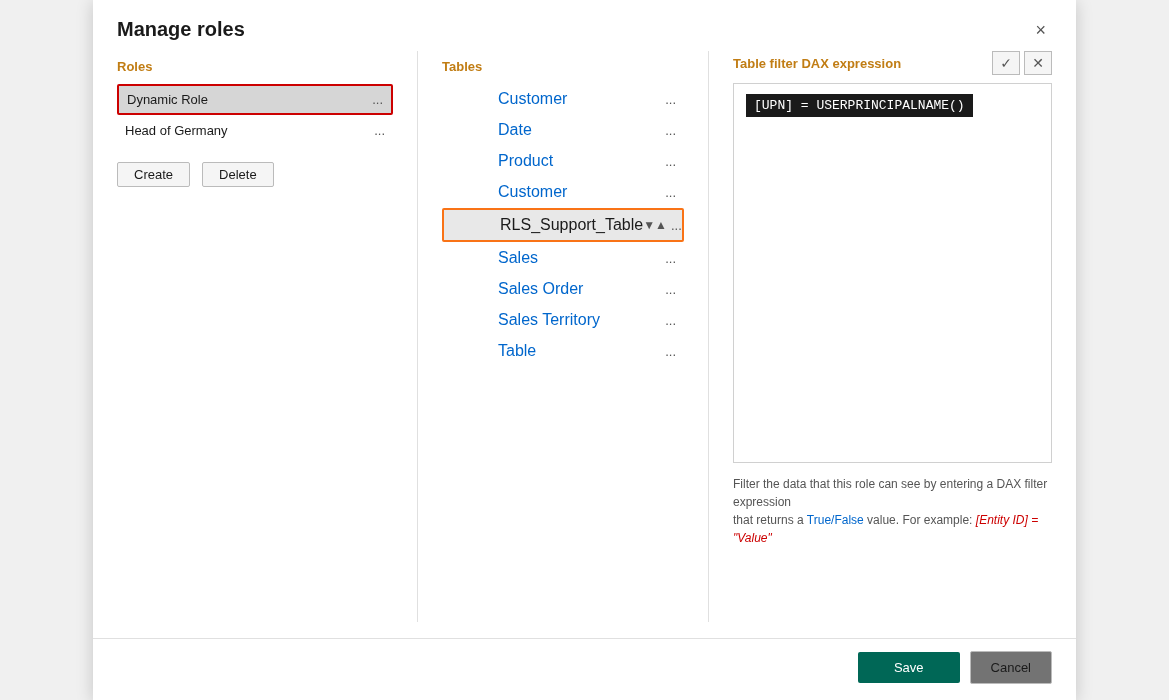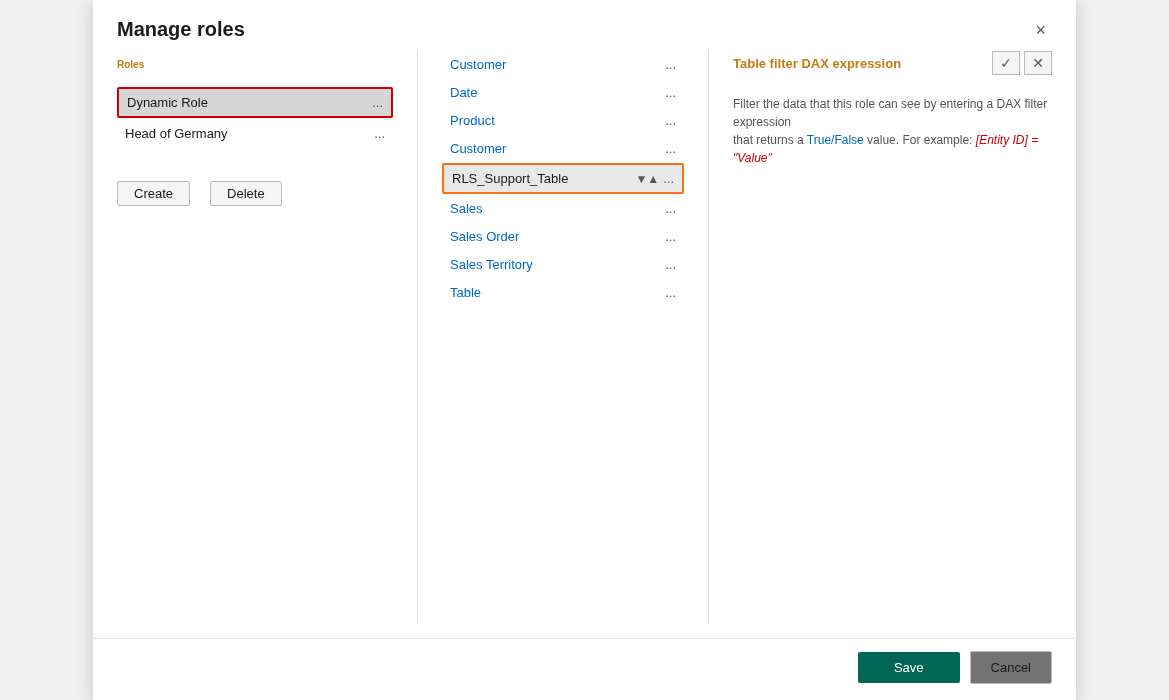--- a/index.html
+++ b/index.html
@@ -48,24 +48,24 @@
       padding: 0 24px 16px 24px;
       gap: 0;
     }
     
     .roles-panel {
       width: 300px;
       flex-shrink: 0;
       padding-right: 24px;
     }
     .panel-title {
-      font-size: 10px;
+      font-size: 13px;
       font-weight: 600;
       color: #c17d14;
-      margin-bottom: 17px;
+      margin-bottom: 10px;
       margin-top: 8px;
     }
     .role-item {
       display: flex;
       align-items: center;
       justify-content: space-between;
       padding: 6px 8px;
       cursor: pointer;
       border-radius: 2px;
       margin-bottom: 2px;
@@ -81,22 +81,22 @@
     .role-name {
       color: #1a1a1a;
       font-size: 13px;
     }
     .role-ellipsis {
       color: #555;
       font-size: 13px;
     }
     .role-actions {
       display: flex;
-      gap: 20px;
-      margin-top: 32px;
+      gap: 12px;
+      margin-top: 16px;
     }
     .role-btn {
       padding: 4px 16px;
       border: 1px solid #bbb;
       background: #f5f5f5;
       cursor: pointer;
       font-size: 13px;
       color: #1a1a1a;
       border-radius: 2px;
     }
@@ -123,21 +123,22 @@
       cursor: pointer;
       border-radius: 2px;
       margin-bottom: 1px;
     }
     .table-item.selected {
       background: #e8e8e8;
       border: 2px solid #f97316;
     }
     .table-name {
       color: #0066cc;
-      font-size: 13px;
+      font-size: 16px;
+      margin-left: 48px;
     }
     .table-item.selected .table-name {
       color: #1a1a1a;
     }
     .table-item-right {
       display: flex;
       align-items: center;
       gap: 4px;
     }
     .filter-icon {
@@ -272,20 +273,21 @@
 
       <div class="role-actions">
         <button class="role-btn">Create</button>
         <button class="role-btn">Delete</button>
       </div>
     </div>
 
     <div class="v-divider"></div>
 
     <div class="tables-panel panel-section">
+      <div class="panel-title">Tables</div>
 
       <div class="table-item">
         <span class="table-name">Customer</span>
         <div class="table-item-right">
           <span class="table-ellipsis">...</span>
         </div>
       </div>
 
       <div class="table-item">
         <span class="table-name">Date</span>
@@ -349,20 +351,23 @@
 
     <div class="dax-panel panel-section">
       <div class="dax-header">
         <span class="dax-title">Table filter DAX expression</span>
         <div class="dax-controls">
           <button class="dax-ctrl-btn">✓</button>
           <button class="dax-ctrl-btn">✕</button>
         </div>
       </div>
 
+      <div class="dax-editor">
+        <span class="dax-expression">[UPN] = USERPRINCIPALNAME()</span>
+      </div>
 
       <div class="dax-hint">
         <span>Filter the data that this role can see by entering a DAX filter expression<br>that returns a <span class="highlight-true">True/False</span> value. For example: <span class="highlight-example">[Entity ID] = "Value"</span></span>
       </div>
     </div>
 
   </div>
 
   <div class="dialog-footer">
     <button class="footer-save-btn">Save</button>

